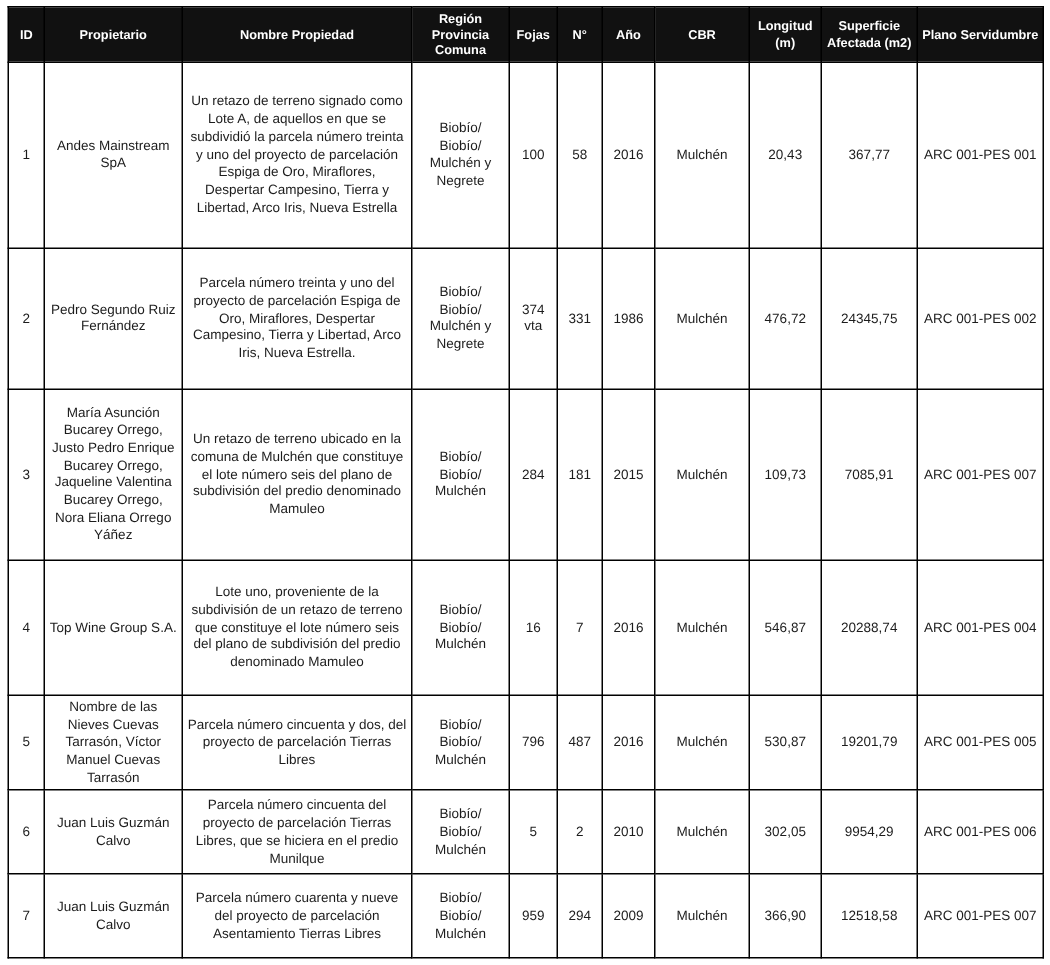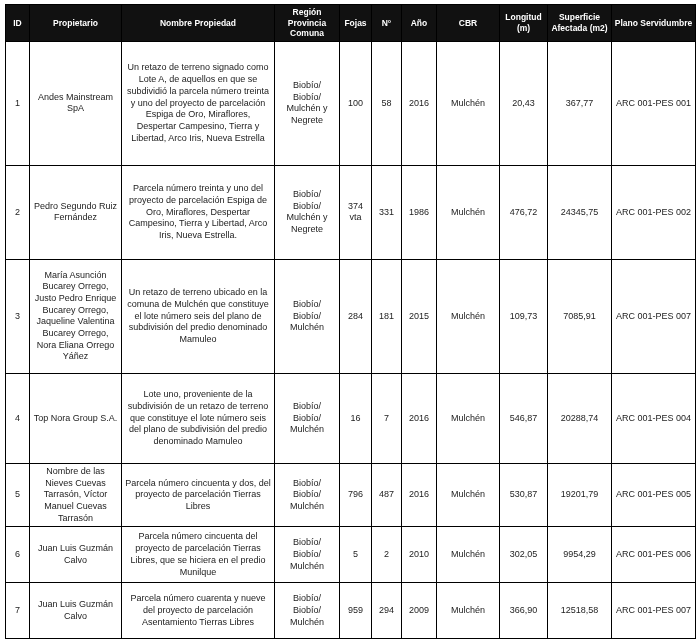--- a/index.html
+++ b/index.html
@@ -125,21 +125,21 @@
           <td>284</td>
           <td>181</td>
           <td>2015</td>
           <td>Mulchén</td>
           <td>109,73</td>
           <td>7085,91</td>
           <td>ARC 001-PES 007</td>
         </tr>
         <tr>
           <td>4</td>
-          <td>Top Nora Group S.A.</td>
+          <td>Top Wine Group S.A.</td>
           <td>Lote uno, proveniente de la subdivisión de un retazo de terreno que constituye el lote número seis del plano de subdivisión del predio denominado Mamuleo</td>
           <td>Biobío/ Biobío/ Mulchén</td>
           <td>16</td>
           <td>7</td>
           <td>2016</td>
           <td>Mulchén</td>
           <td>546,87</td>
           <td>20288,74</td>
           <td>ARC 001-PES 004</td>
         </tr>

